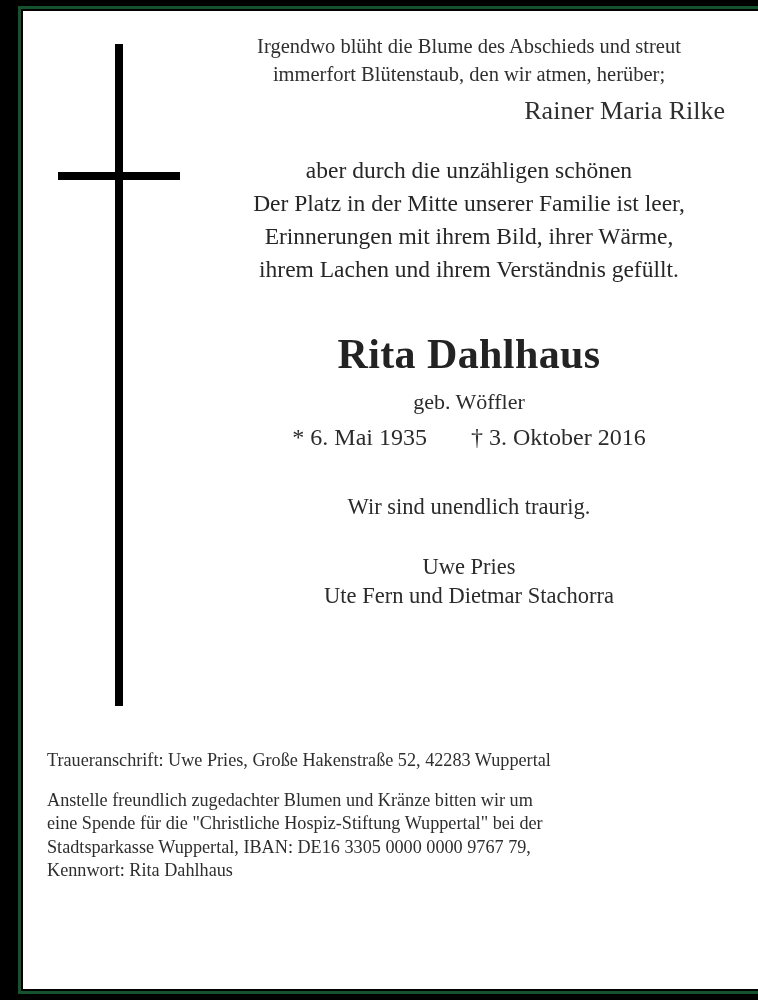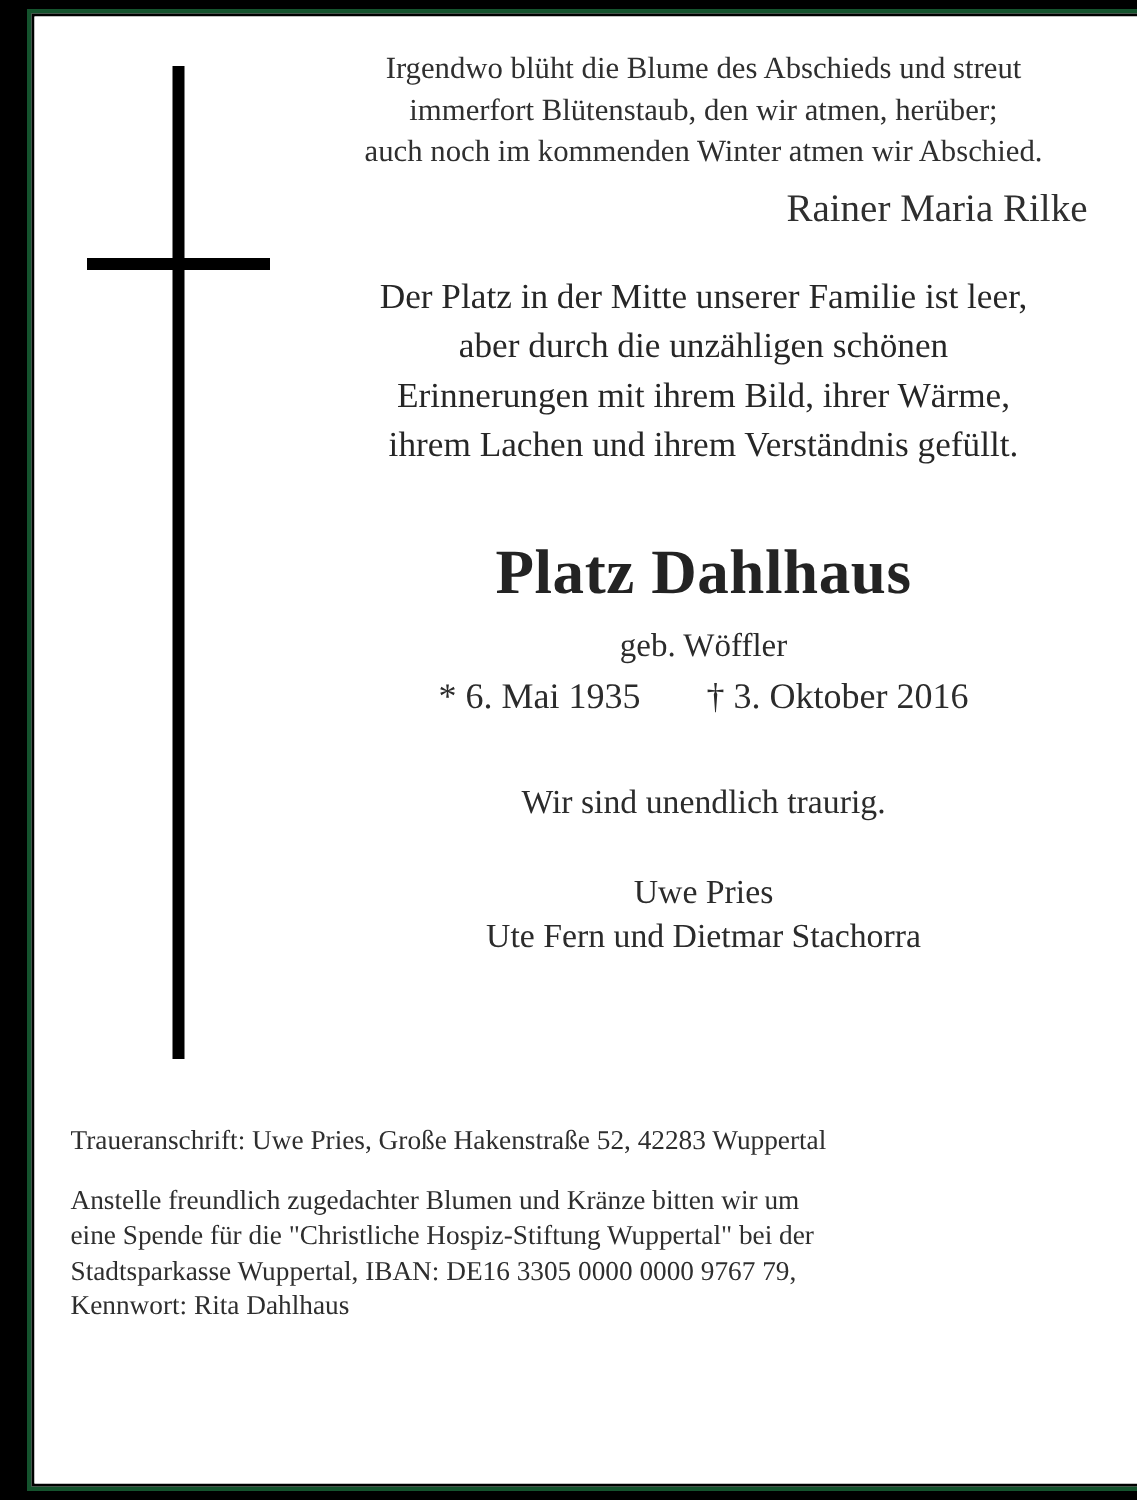--- a/index.html
+++ b/index.html
@@ -181,32 +181,31 @@
           <div class="cross-vertical"></div>
           <div class="cross-horizontal"></div>
         </div>
 
         <div class="content">
           <div class="upper-block">
 
             <div class="quote">
               <span class="quote-line">Irgendwo blüht die Blume des Abschieds und streut</span>
               <span class="quote-line">immerfort Blütenstaub, den wir atmen, herüber;</span>
-              <span class="quote-line">auch noch im kommenden Winter atmen wir Abschied.</span>
             </div>
             <div class="quote-author">Rainer Maria Rilke</div>
 
             <div class="verse">
+              <span class="verse-line">aber durch die unzähligen schönen</span>
               <span class="verse-line">Der Platz in der Mitte unserer Familie ist leer,</span>
-              <span class="verse-line">aber durch die unzähligen schönen</span>
               <span class="verse-line">Erinnerungen mit ihrem Bild, ihrer Wärme,</span>
               <span class="verse-line">ihrem Lachen und ihrem Verständnis gefüllt.</span>
             </div>
 
-            <div class="name">Platz Dahlhaus</div>
+            <div class="name">Rita Dahlhaus</div>
             <div class="maiden-name">geb. Wöffler</div>
             <div class="dates">
               <span>* 6. Mai 1935</span><span class="date-gap"></span><span>† 3. Oktober 2016</span>
             </div>
 
             <div class="grief-line">Wir sind unendlich traurig.</div>
 
             <div class="mourners">
               <span class="mourner-line">Uwe Pries</span>
               <span class="mourner-line">Ute Fern und Dietmar Stachorra</span>

